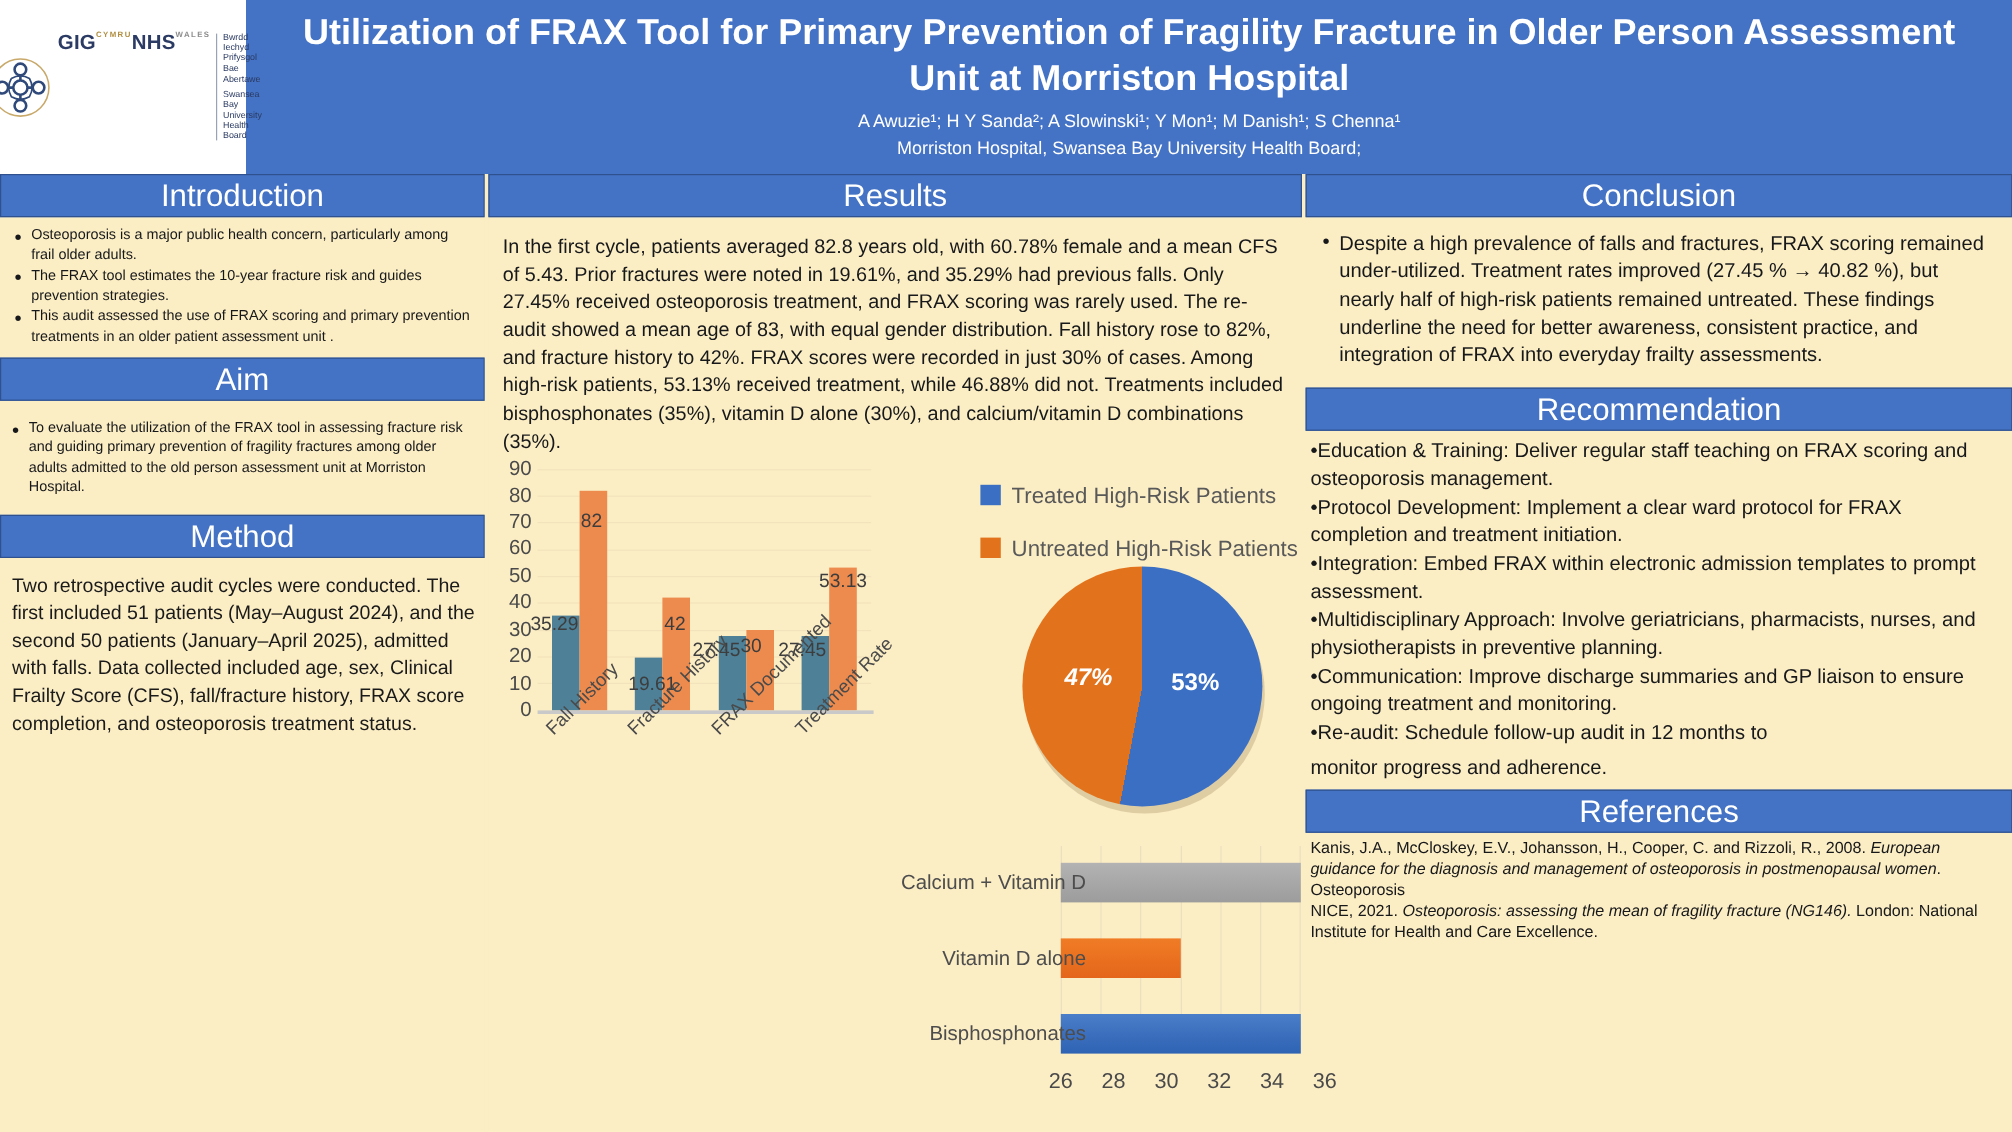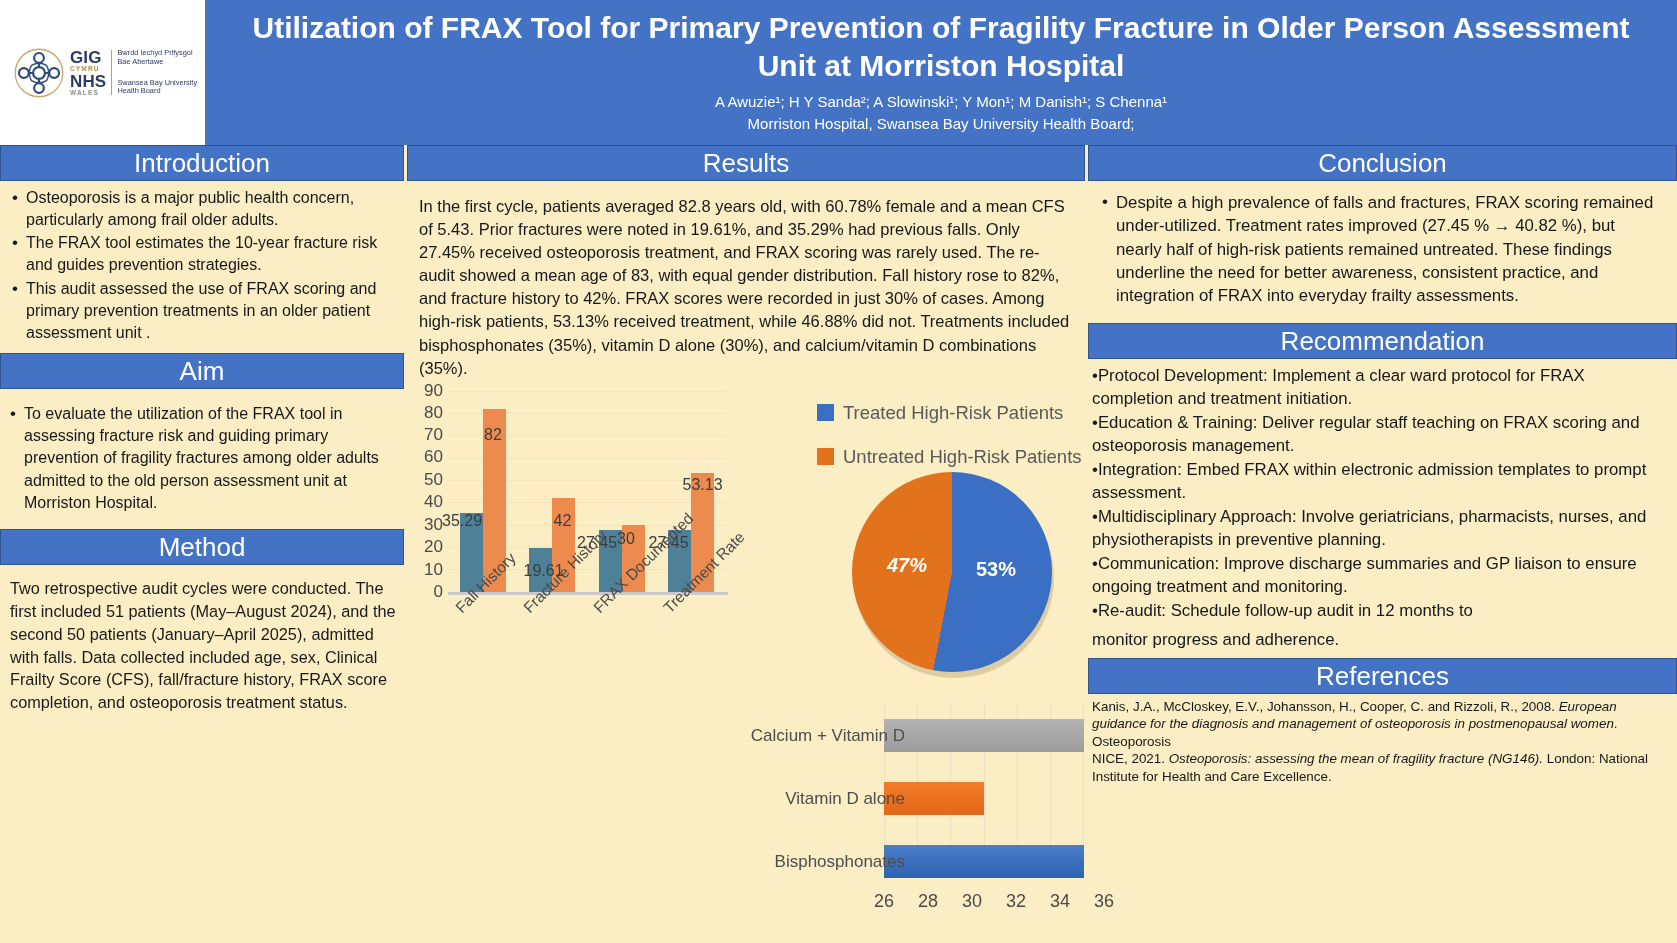--- a/index.html
+++ b/index.html
@@ -11,21 +11,21 @@
   }
   .poster{position:relative;width:1677px;height:943px;background:#FBEDC4;}
 
   
   .header{position:absolute;left:0;top:0;width:1677px;height:145px;background:#4472C4;}
   .logo-box{position:absolute;left:0;top:0;width:205px;height:145px;background:#ffffff;
             display:flex;align-items:center;justify-content:center;}
   .logo-inner{display:flex;align-items:center;gap:4px;padding-left:4px;}
   .logo-mark{width:54px;height:54px;flex:0 0 auto;}
   .logo-txt{display:flex;align-items:stretch;gap:5px;}
-  .logo-gig{display:flex;flex-direction:column;justify-content:center;line-height:1;}
+  .logo-gig{display:flex;flex-direction:row;justify-content:center;line-height:1;}
   .logo-gig .big{font-size:17px;font-weight:bold;color:#2b3b63;letter-spacing:.2px;}
   .logo-gig .cym{font-size:6.5px;font-weight:bold;color:#b08d3f;letter-spacing:1.2px;}
   .logo-gig .wal{font-size:6.5px;font-weight:bold;color:#8d8d8d;letter-spacing:1.2px;}
   .logo-rule{width:1px;background:#9aa3b5;margin:1px 0;}
   .logo-desc{display:flex;flex-direction:column;justify-content:space-between;gap:4px;
              font-size:7.4px;line-height:1.18;color:#2b3b63;}
   .logo-desc div span{display:block;}
 
   .head-text{position:absolute;left:205px;top:0;width:1472px;height:145px;
              display:flex;flex-direction:column;align-items:center;justify-content:flex-start;
@@ -36,21 +36,21 @@
 
   
   .col{position:absolute;top:145px;box-sizing:border-box;}
   .col-left{left:0;width:404px;height:798px;}
   .col-mid{left:404px;width:684px;height:798px;border-left:3px solid #FBEDC4;border-right:3px solid #FBEDC4;}
   .col-right{left:1088px;width:589px;height:798px;}
 
   .sechead{background:#4472C4;color:#fff;text-align:center;font-size:26px;
            line-height:34px;height:34px;border:1px solid #2F528F;box-sizing:content-box;}
 
-  .body-text{font-size:16px;line-height:1.385;color:#17181a;padding:6px 10px 0 6px;}
+  .body-text{font-size:12px;line-height:1.385;color:#17181a;padding:6px 10px 0 6px;}
   ul.bul{list-style:none;margin:0;padding:0;}
   ul.bul li{position:relative;padding-left:20px;margin-bottom:1px;}
   ul.bul li:before{content:"\2022";position:absolute;left:6px;top:-1px;font-size:17px;}
 
   .aimwrap{padding:14px 6px 0 4px;}
   .aimwrap li:before{left:0px;}
   .aimwrap li{padding-left:16px;}
 
   .methodwrap{padding:12px 8px 0 10px;font-size:16.3px;line-height:1.405;}
 
@@ -312,22 +312,22 @@
     <div class="sechead">Conclusion</div>
     <div class="body-text concl">
       <ul class="bul">
         <li>Despite a high prevalence of falls and fractures, FRAX scoring remained under-utilized. Treatment rates improved (27.45 % → 40.82 %), but nearly half of high-risk patients remained untreated. These findings underline the need for better awareness, consistent practice, and integration of FRAX into everyday frailty assessments.</li>
       </ul>
     </div>
 
     <div style="height:14px"></div>
     <div class="sechead">Recommendation</div>
     <div class="rec">
+      <p>•Education &amp; Training: Deliver regular staff teaching on FRAX scoring and osteoporosis management.</p>
       <p>•Protocol Development: Implement a clear ward protocol for FRAX completion and treatment initiation.</p>
-      <p>•Education &amp; Training: Deliver regular staff teaching on FRAX scoring and osteoporosis management.</p>
       <p>•Integration: Embed FRAX within electronic admission templates to prompt assessment.</p>
       <p>•Multidisciplinary Approach: Involve geriatricians, pharmacists, nurses, and physiotherapists in preventive planning.</p>
       <p>•Communication: Improve discharge summaries and GP liaison to ensure ongoing treatment and monitoring.</p>
       <p>•Re-audit: Schedule follow-up audit in 12 months to</p>
       <div class="sep"></div>
       <p>monitor progress and adherence.</p>
     </div>
 
     <div style="height:6px"></div>
     <div class="sechead">References</div>

